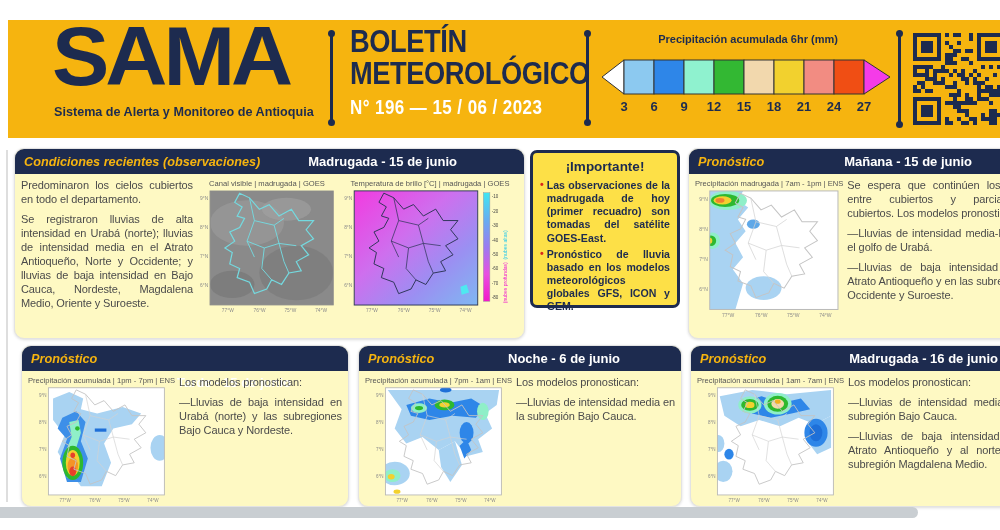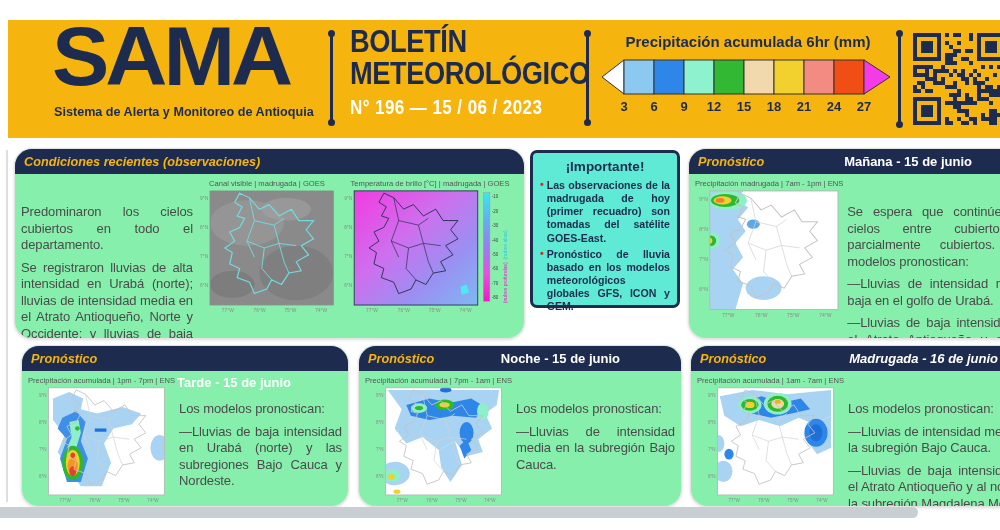--- a/index.html
+++ b/index.html
@@ -19,49 +19,49 @@
   .vsep::before,.vsep::after{content:"";position:absolute;left:-2px;width:7px;height:7px;border-radius:50%;background:#1D2B4F;}
   .vsep::before{top:-4px;} .vsep::after{bottom:-4px;}
   .sep1{left:322px;top:14px;height:88px;}
   .sep2{left:578px;top:14px;height:88px;}
   .sep3{left:890px;top:14px;height:90px;}
   .bol{position:absolute;left:342px;top:6px;color:#1D2B4F;font-weight:bold;font-size:31px;
        line-height:1.04;letter-spacing:-.5px;transform:scaleX(.88);transform-origin:left top;white-space:nowrap;}
   .issue{position:absolute;left:342px;top:76px;color:#ffffff;font-weight:bold;font-size:20px;
        letter-spacing:.5px;transform:scaleX(.85);transform-origin:left top;white-space:nowrap;}
   .legend-title{position:absolute;left:592px;top:13px;width:296px;text-align:center;
-       color:#1D2B4F;font-size:15px;font-weight:600;}
+       color:#1D2B4F;font-size:11px;font-weight:600;}
   .legend-bar{position:absolute;left:592px;top:38px;width:296px;height:58px;}
   .qr{position:absolute;left:905px;top:13px;width:92px;height:92px;}
 
   
-  .card{position:absolute;background:#86efac;border:1px solid #e3e3e3;border-radius:18px;
+  .card{position:absolute;background:#fef9c3;border:1px solid #e3e3e3;border-radius:10px;
         box-shadow:0 1px 3px rgba(0,0,0,.14);overflow:hidden;}
   .card-header{height:25px;background:#1D2B4F;display:flex;align-items:center;padding:0 9px;}
   .card-title{color:#F6B40F;font-weight:bold;font-style:italic;font-size:13.5px;
         transform:scaleX(.94);transform-origin:left;white-space:nowrap;}
   .card-date{color:#ffffff;font-weight:bold;font-size:13px;margin-left:auto;white-space:nowrap;}
   .mr58{margin-right:58px;} .mr60{margin-right:60px;} .mr48{margin-right:48px;margin-top:48px;}
-  .mr52{margin-right:52px;} .mr36{margin-right:36px;font-style:italic;}
+  .mr52{margin-right:52px;} .mr36{margin-right:36px;}
   .card-body{display:flex;padding:5px 6px;gap:4px;align-items:flex-start;}
-  .bodytext{font-size:13px;color:#4b4b4b;text-align:justify;line-height:1.27;letter-spacing:-.1px;margin-top:25px;}
+  .bodytext{font-size:11px;color:#4b4b4b;text-align:justify;line-height:1.27;letter-spacing:-.1px;}
   .bodytext p{margin:0 0 6px 0;}
   .mapfig{display:flex;flex-direction:column;align-items:center;flex:none;}
   .mapcap{font-size:7.6px;color:#555;white-space:nowrap;margin-bottom:1px;}
 
   #panel-recent{left:14px;top:148px;width:509px;height:189px;}
   #panel-recent .bodytext{width:172px;flex:none;}
   #panel-manana{left:688px;top:148px;width:352px;height:189px;}
   #panel-tarde{left:21px;top:345px;width:326px;height:160px;}
   #panel-noche{left:358px;top:345px;width:322px;height:160px;}
   #panel-mad16{left:690px;top:345px;width:352px;height:160px;}
   .fc-body .bodytext{flex:1;}
 
   
-  .imp{position:absolute;left:530px;top:150px;width:150px;height:158px;background:#5eead4;
+  .imp{position:absolute;left:530px;top:150px;width:150px;height:158px;background:#fde047;
        border:3px solid #1D2B4F;border-radius:7px;padding:5px 7px;box-sizing:border-box;}
   .imp-title{color:#1D2B4F;font-weight:bold;font-size:13.5px;text-align:center;margin:1px 0 5px 0;}
   .imp-item{display:flex;gap:3px;color:#1D2B4F;font-size:10.6px;font-weight:bold;
        text-align:justify;line-height:1.24;margin-bottom:3px;}
   .imp-dot{color:#D9251C;flex:none;line-height:1.1;}
 </style>
 </head>
 <body>
 
 <div class="page">
@@ -256,20 +256,21 @@
           <rect x="72" y="8" width="12" height="12" fill="#1D2B4F"></rect>
           <rect x="0" y="64" width="28" height="28" fill="#1D2B4F"></rect>
           <rect x="4" y="68" width="20" height="20" fill="#F6B40F"></rect>
           <rect x="8" y="72" width="12" height="12" fill="#1D2B4F"></rect>
         </svg></div>
   </header>
 
   <section class="card" id="panel-recent">
     <div class="card-header">
       <span class="card-title">Condiciones recientes (observaciones)</span>
+      <span class="card-date mr58">Madrugada - 15 de junio</span>
     </div>
     <div class="card-body">
       <div class="bodytext">
         <p>Predominaron los cielos cubiertos en todo el departamento.</p>
         <p>Se registraron lluvias de alta intensidad en Urabá (norte); lluvias de intensidad media en el Atrato Antioqueño, Norte y Occidente; y lluvias de baja intensidad en Bajo Cauca, Nordeste, Magdalena Medio, Oriente y Suroeste.</p>
       </div>
       <div class="mapfig">
         <div class="mapcap">Canal visible | madrugada | GOES</div>
         <div><svg width="140" height="131" viewBox="0 0 150 140" xmlns="http://www.w3.org/2000/svg">
               <defs>
@@ -472,21 +473,21 @@
       <div class="bodytext">
         <p>Los modelos pronostican:</p>
         <p>—Lluvias de baja intensidad en Urabá (norte) y las subregiones Bajo Cauca y Nordeste.</p>
       </div>
     </div>
   </section>
 
   <section class="card" id="panel-noche">
     <div class="card-header">
       <span class="card-title">Pronóstico</span>
-      <span class="card-date mr52">Noche - 15 de junio</span>
+      <span class="card-date mr52">Noche - 6 de junio</span>
     </div>
     <div class="card-body fc-body">
       <div class="mapfig">
         <div class="mapcap">Precipitación acumulada | 7pm - 1am | ENS</div>
         <div><svg width="132" height="123" viewBox="0 0 150 140" xmlns="http://www.w3.org/2000/svg">
               <defs>
                 <clipPath id="clip5">
                   <rect x="0" y="0" width="100" height="100"></rect>
                 </clipPath>
               </defs>

